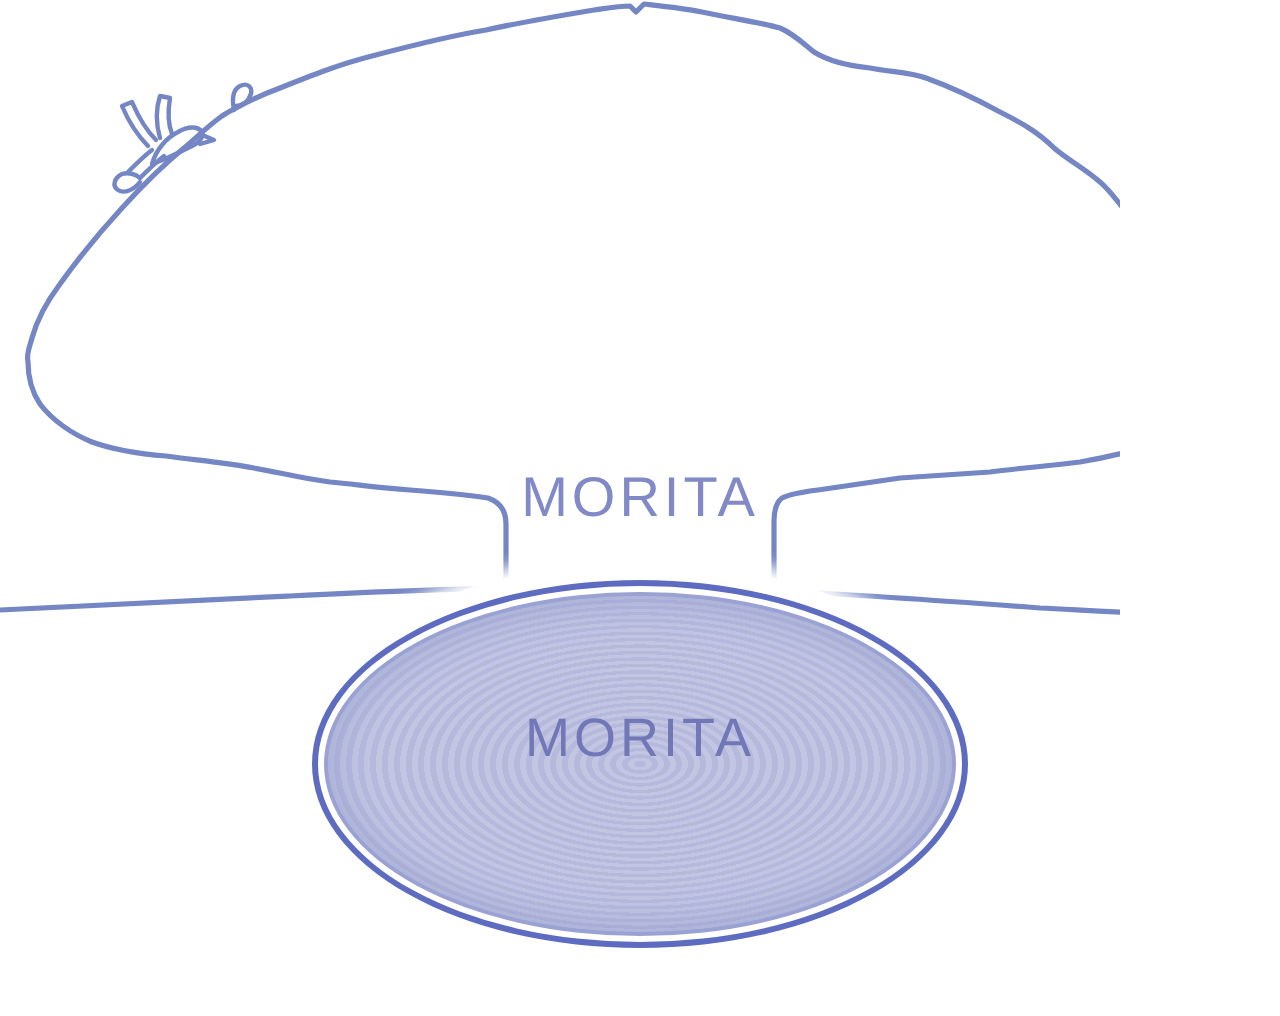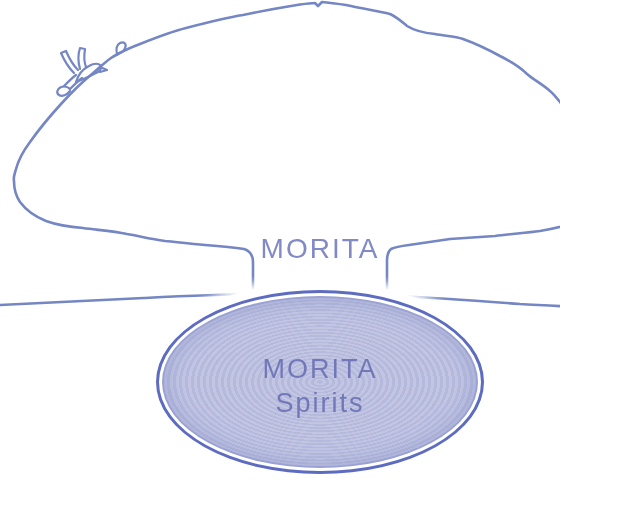--- a/index.html
+++ b/index.html
@@ -118,16 +118,15 @@
   </div>
 
   <div class="bottom-band"></div>
 
   <div class="trunk-label">
     <div>MORITA</div>
   </div>
 
   <div class="roots-label">
     <div>MORITA</div>
-    <div>Spirits</div>
   </div>
 
 </div>
 
 </body></html>

